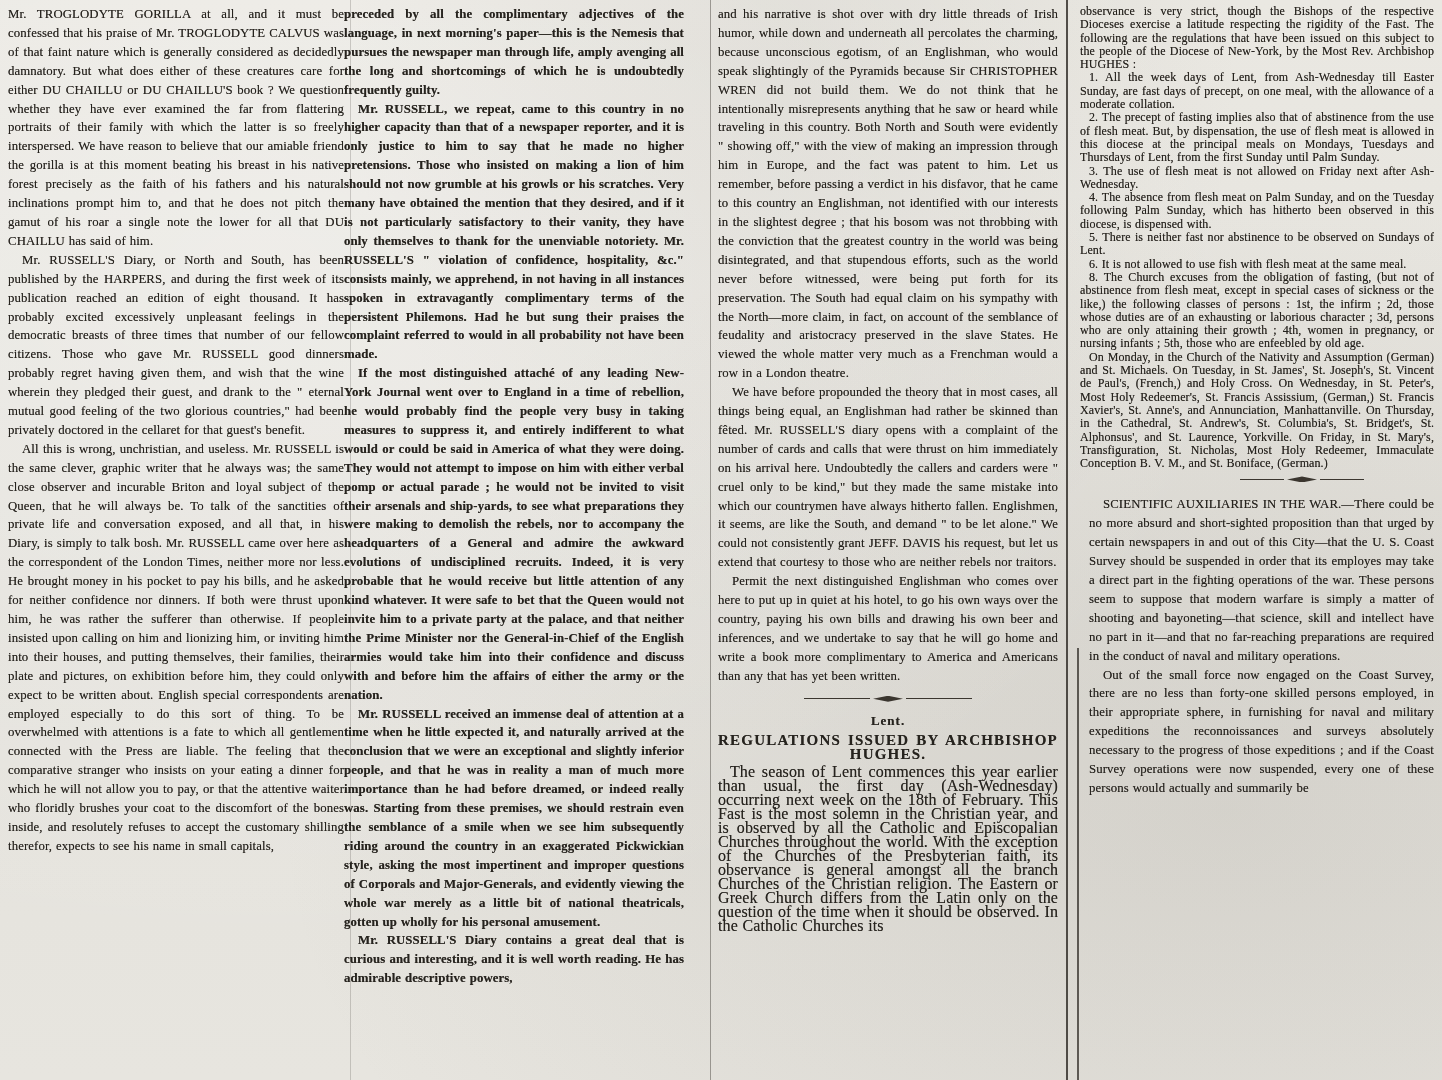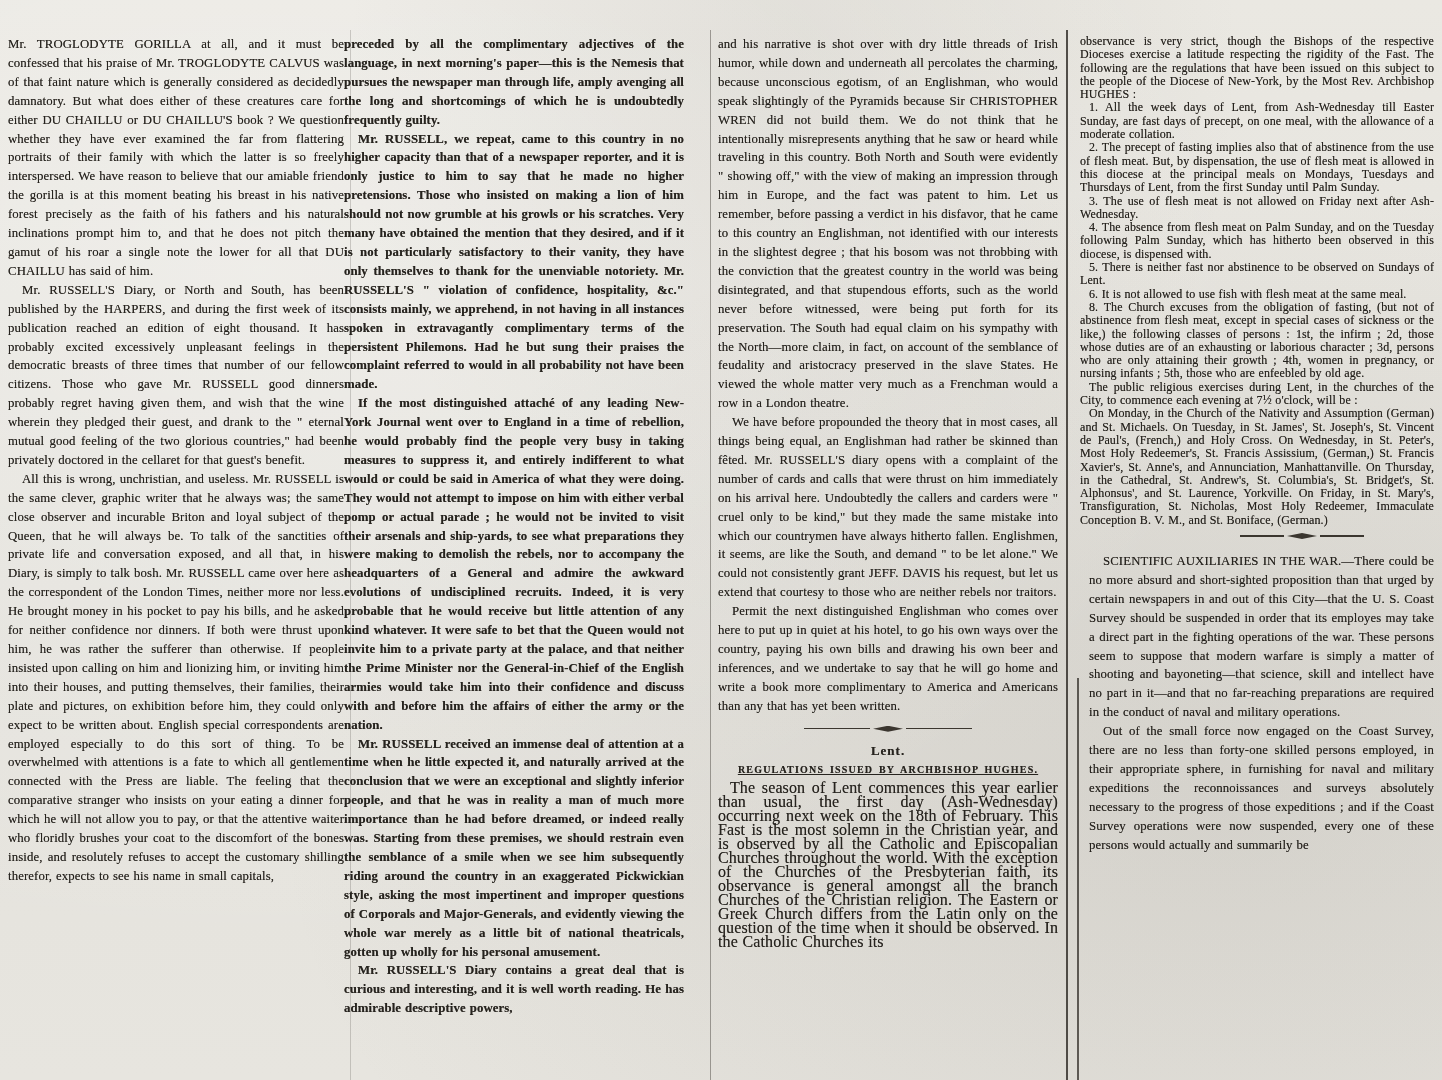--- a/index.html
+++ b/index.html
@@ -6,21 +6,21 @@
   body{
     width:1442px;height:1080px;overflow:hidden;position:relative;
     font-family:"Liberation Serif","DejaVu Serif",serif;
     background:
       radial-gradient(ellipse at 18% 25%, rgba(255,255,255,0.30), transparent 60%),
       radial-gradient(ellipse at 85% 75%, rgba(110,104,94,0.14), transparent 55%),
       radial-gradient(ellipse at 55% 5%, rgba(120,114,104,0.10), transparent 40%),
       linear-gradient(180deg,#eae8e2 0%,#e4e2dc 55%,#e7e5df 100%);
     color:#26231e;
   }
-  .page{position:absolute;inset:0;margin-top:30px;}
+  .page{position:absolute;inset:0;}
   .col{
     position:absolute;top:5px;height:1072px;overflow:hidden;
     font-size:12.8px;line-height:18.9px;text-align:justify;
     word-spacing:0.6px;letter-spacing:0.1px;
     text-shadow:0 0 0.6px rgba(32,28,24,0.55);
   }
   #c1{left:8px;width:336px;}
   #c2{left:344px;width:340px;font-weight:bold;}
   #c3{left:718px;width:340px;}
   #c4{left:1080px;width:354px;}
@@ -28,22 +28,22 @@
   .ind{text-indent:14px;}
   .tiny{font-size:12px;line-height:13.3px;word-spacing:0.4px;}
   .tiny.item{text-indent:9px;}
   .lentp{font-size:16px;line-height:14px;text-indent:12px;}
   .sci{margin-top:10px;padding-left:9px;}
   .headline{
     text-align:center;font-weight:bold;font-size:13px;line-height:20px;
     margin:5px 0 2px 0;letter-spacing:1px;text-indent:0;
   }
   .subhead{
-    text-align:center;font-size:10px;line-height:14px;font-weight:bold;
-    letter-spacing:1.2px;margin:0 0 4px 0;text-indent:0;word-spacing:2px;text-decoration:underline;
+    text-align:center;font-size:15px;line-height:14px;font-weight:bold;
+    letter-spacing:1.2px;margin:0 0 4px 0;text-indent:0;word-spacing:2px;
   }
   .vrule{position:absolute;top:0;background:rgba(52,47,41,0.45);width:1px;height:1080px;}
   #vr1{left:350px;background:rgba(52,47,41,0.20);}
   #vr2{left:710px;background:rgba(52,47,41,0.42);}
   #vr3{left:1066px;width:2px;background:rgba(38,34,29,0.78);}
   #vr4{left:1077px;top:648px;height:432px;width:2px;background:rgba(38,34,29,0.70);}
   .hdiv{display:flex;align-items:center;justify-content:center;height:14px;margin:6px 0 2px 0;}
   .hdiv .bar{height:1.6px;background:#3b362f;}
   .hdiv .bar.w{width:66px;}
   .hdiv .bar.n{width:44px;}
@@ -93,21 +93,20 @@
 
   <div class="col" id="c4">
     <p class="tiny">observance is very strict, though the Bishops of the respective Dioceses exercise a latitude respecting the rigidity of the Fast. The following are the regulations that have been issued on this subject to the people of the Diocese of New-York, by the Most Rev. Archbishop HUGHES :</p>
     <p class="tiny item">1. All the week days of Lent, from Ash-Wednesday till Easter Sunday, are fast days of precept, on one meal, with the allowance of a moderate collation.</p>
     <p class="tiny item">2. The precept of fasting implies also that of abstinence from the use of flesh meat. But, by dispensation, the use of flesh meat is allowed in this diocese at the principal meals on Mondays, Tuesdays and Thursdays of Lent, from the first Sunday until Palm Sunday.</p>
     <p class="tiny item">3. The use of flesh meat is not allowed on Friday next after Ash-Wednesday.</p>
     <p class="tiny item">4. The absence from flesh meat on Palm Sunday, and on the Tuesday following Palm Sunday, which has hitherto been observed in this diocese, is dispensed with.</p>
     <p class="tiny item">5. There is neither fast nor abstinence to be observed on Sundays of Lent.</p>
     <p class="tiny item">6. It is not allowed to use fish with flesh meat at the same meal.</p>
     <p class="tiny item">8. The Church excuses from the obligation of fasting, (but not of abstinence from flesh meat, except in special cases of sickness or the like,) the following classes of persons : 1st, the infirm ; 2d, those whose duties are of an exhausting or laborious character ; 3d, persons who are only attaining their growth ; 4th, women in pregnancy, or nursing infants ; 5th, those who are enfeebled by old age.</p>
-    <p class="tiny item">The public religious exercises during Lent, in the churches of the City, to commence each evening at 7½ o'clock, will be :</p>
     <p class="tiny item">On Monday, in the Church of the Nativity and Assumption (German) and St. Michaels. On Tuesday, in St. James', St. Joseph's, St. Vincent de Paul's, (French,) and Holy Cross. On Wednesday, in St. Peter's, Most Holy Redeemer's, St. Francis Assissium, (German,) St. Francis Xavier's, St. Anne's, and Annunciation, Manhattanville. On Thursday, in the Cathedral, St. Andrew's, St. Columbia's, St. Bridget's, St. Alphonsus', and St. Laurence, Yorkville. On Friday, in St. Mary's, Transfiguration, St. Nicholas, Most Holy Redeemer, Immaculate Conception B. V. M., and St. Boniface, (German.)</p>
     <div class="hdiv small">
       <span class="bar n"></span>
       <span class="dia"></span>
       <span class="bar n"></span>
     </div>
     <div class="sci">
       <p class="ind">SCIENTIFIC AUXILIARIES IN THE WAR.—There could be no more absurd and short-sighted proposition than that urged by certain newspapers in and out of this City—that the U. S. Coast Survey should be suspended in order that its employes may take a direct part in the fighting operations of the war. These persons seem to suppose that modern warfare is simply a matter of shooting and bayoneting—that science, skill and intellect have no part in it—and that no far-reaching preparations are required in the conduct of naval and military operations.</p>
       <p class="ind">Out of the small force now engaged on the Coast Survey, there are no less than forty-one skilled persons employed, in their appropriate sphere, in furnishing for naval and military expeditions the reconnoissances and surveys absolutely necessary to the progress of those expeditions ; and if the Coast Survey operations were now suspended, every one of these persons would actually and summarily be</p>
     </div>

